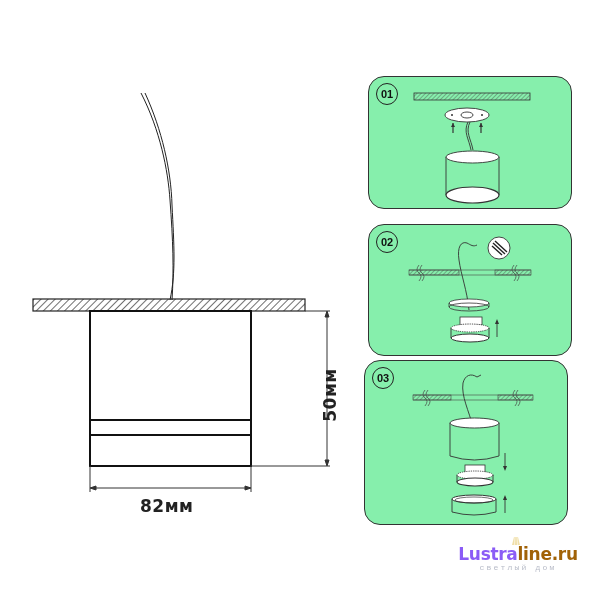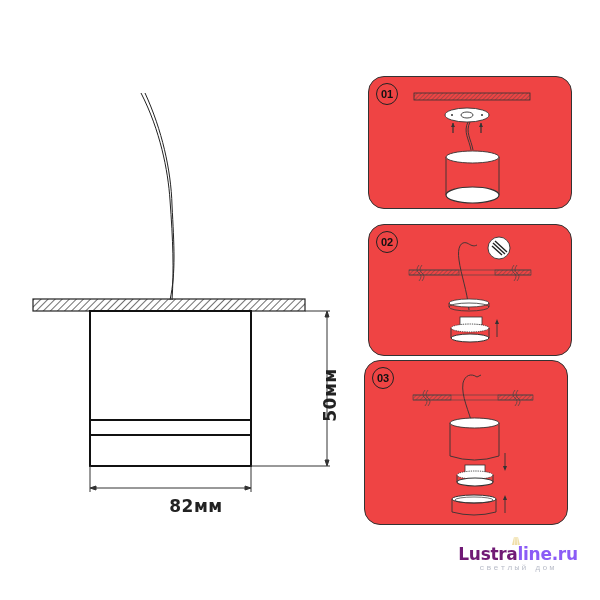--- a/index.html
+++ b/index.html
@@ -1,27 +1,27 @@
 <!DOCTYPE html>
 <html><head>
   <meta charset="utf-8">
   <style>
     html, body { margin: 0; padding: 0; background: #ffffff; }
     body { width: 600px; height: 600px; position: relative; overflow: hidden; font-family: "DejaVu Sans", sans-serif; }
     .canvas { position: absolute; left: 0; top: 0; width: 600px; height: 600px; }
     .dim-label { position: absolute; font-family: "DejaVu Sans", sans-serif; font-weight: bold; color: #222; font-size: 17px; letter-spacing: 0.5px; }
-    .dim-width { left: 156px; top: 496px; width: 80px; text-align: center; }
+    .dim-width { left: 140px; top: 496px; width: 80px; text-align: left; }
     .dim-height { left: 300px; top: 385px; width: 60px; text-align: center; transform: rotate(-90deg); transform-origin: center; }
-    .step-panel { position: absolute; border: 1.5px solid #333; border-radius: 16px; background: #ef4444; }
+    .step-panel { position: absolute; border: 1.5px solid #333; border-radius: 16px; background: #86efac; }
     .step-badge { position: absolute; left: 7px; top: 6px; width: 20px; height: 20px; border: 1.3px solid #222; border-radius: 50%; font-family: "Liberation Sans", sans-serif; font-weight: bold; font-size: 11px; line-height: 20px; text-align: center; color: #111; }
     .step-art { position: absolute; left: 0; top: 0; }
     .logo { position: absolute; left: 448px; top: 545px; width: 140px; text-align: center; }
     .logo-main { font-family: "DejaVu Sans", sans-serif; font-weight: bold; font-size: 17px; letter-spacing: -0.3px; line-height: 18px; }
-    .logo-a { color: #701a75; text-align: center; }
-    .logo-b { color: #8b5cf6; }
+    .logo-a { color: #8b5cf6; text-align: center; }
+    .logo-b { color: #a16207; }
     .logo-sub { font-family: Liberation Mono, monospace; font-size: 8px; letter-spacing: 2.2px; color: #b8bcc8; line-height: 10px; }
     .logo-mark { position: absolute; left: 60px; top: -8px; width: 16px; height: 8px; }
   </style>
 </head>
 <body>
 
 <div class="canvas">
 
   <svg class="canvas" width="600" height="600" viewBox="0 0 600 600">
     <defs>

